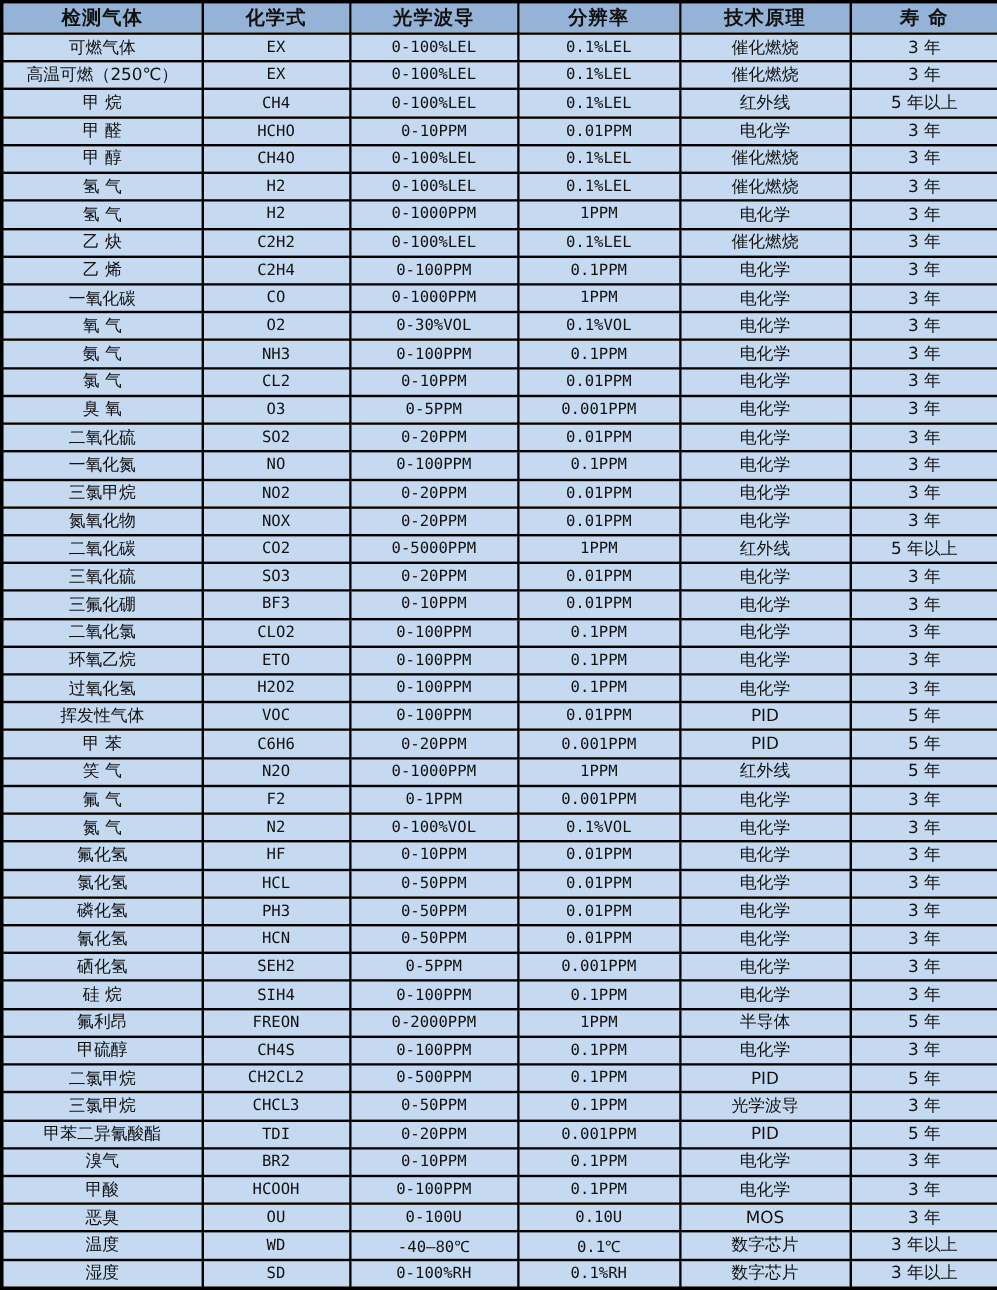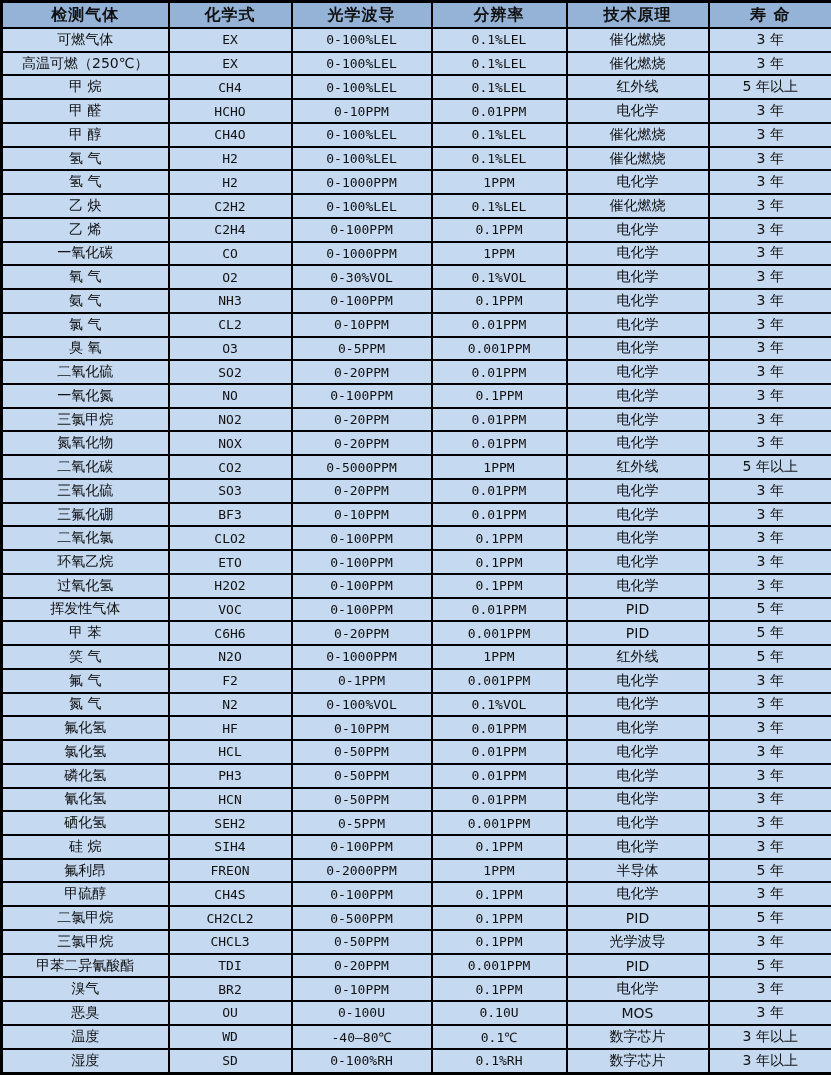--- a/index.html
+++ b/index.html
@@ -391,20 +391,28 @@
       </tr>
       <tr>
         <td>溴气</td>
         <td class="mono">BR2</td>
         <td class="mono">0-10PPM</td>
         <td class="mono">0.1PPM</td>
         <td>电化学</td>
         <td>3 年</td>
       </tr>
       <tr>
+        <td>甲酸</td>
+        <td class="mono">HCOOH</td>
+        <td class="mono">0-100PPM</td>
+        <td class="mono">0.1PPM</td>
+        <td>电化学</td>
+        <td>3 年</td>
+      </tr>
+      <tr>
         <td>恶臭</td>
         <td class="mono">OU</td>
         <td class="mono">0-100U</td>
         <td class="mono">0.10U</td>
         <td>MOS</td>
         <td>3 年</td>
       </tr>
       <tr>
         <td>温度</td>
         <td class="mono">WD</td>

